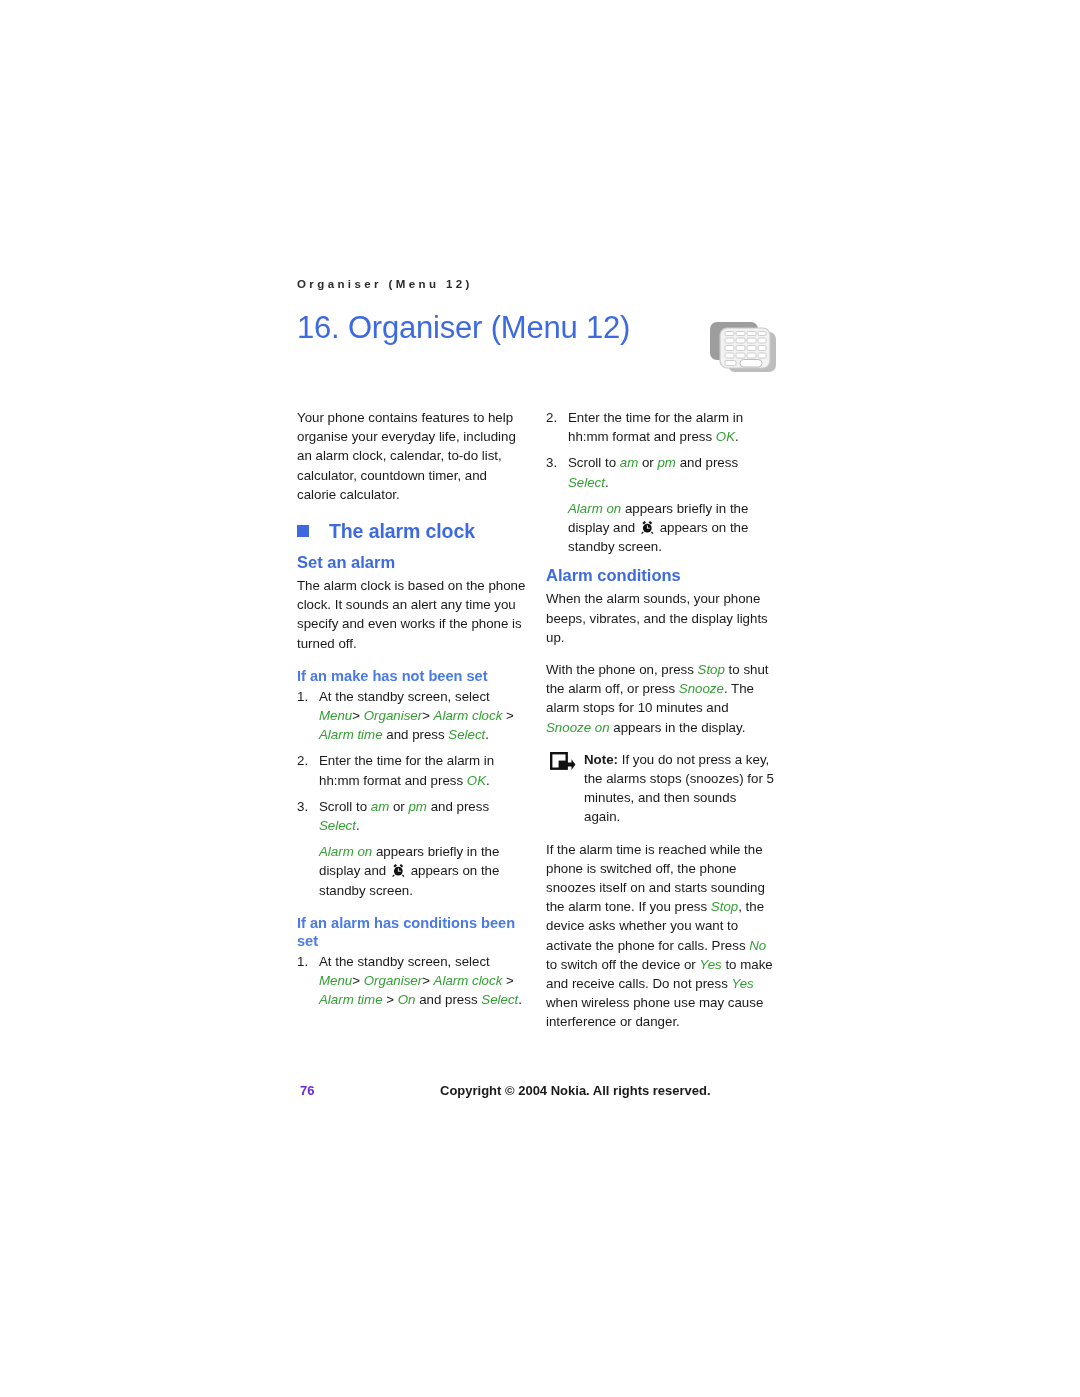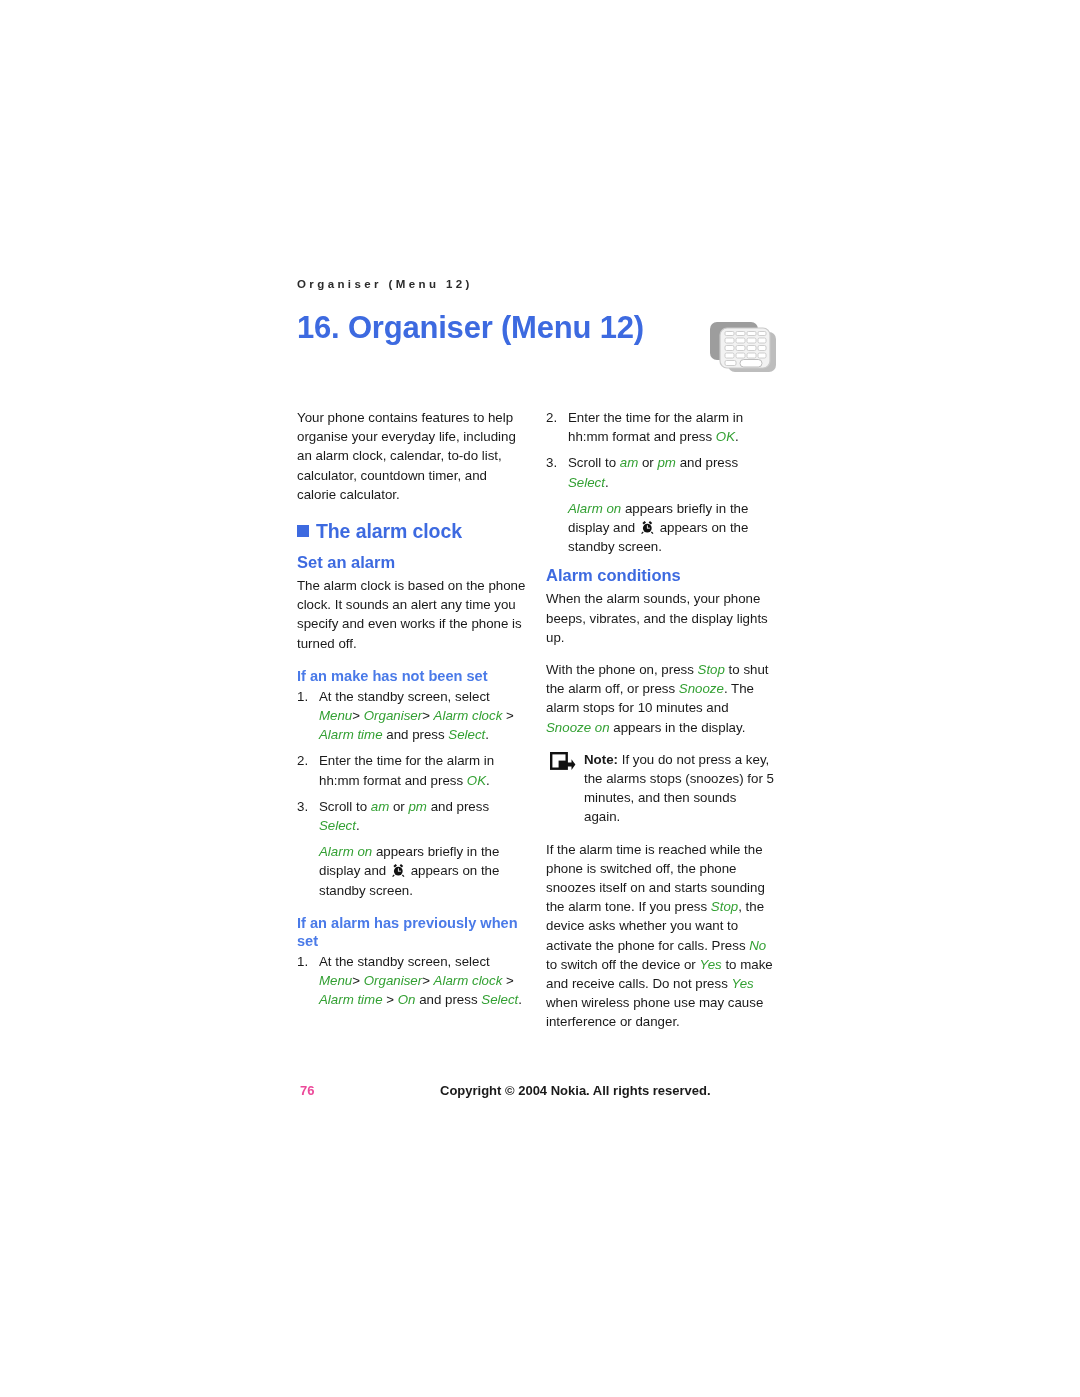--- a/index.html
+++ b/index.html
@@ -34,21 +34,21 @@
     font-weight: 600;
     white-space: nowrap;
   }
 
   
   .chapter-title {
     position: absolute;
     left: 297px;
     top: 310px;
     font-size: 31px;
-    font-weight: bold;
+    font-weight: normal;
     color: #3d6ae0;
     letter-spacing: -0.2px;
     white-space: nowrap;
   }
 
   
   .chapter-icon {
     position: absolute;
     left: 702px;
     top: 318px;
@@ -73,20 +73,21 @@
   
   h2.sec-head {
     margin: 16px 0 11px 0;
     font-size: 19.5px;
     font-weight: bold;
     color: #3d6ae0;
     line-height: 22px;
     letter-spacing: -0.1px;
     display: flex;
     align-items: center;
+    gap: 13px;
   }
   h2.sec-head .bullet-sq {
     display: inline-block;
     width: 12px;
     height: 12px;
     background: #3d6ae0;
     margin-right: 7px;
     flex: none;
   }
   h3.sub-head {
@@ -160,21 +161,21 @@
     height: 21px;
   }
 
   
   .footer-pageno {
     position: absolute;
     left: 300px;
     top: 1083px;
     font-size: 13px;
     font-weight: bold;
-    color: #ec4899;
+    color: #6d28d9;
   }
   .footer-copy {
     position: absolute;
     left: 440px;
     top: 1083px;
     font-size: 13px;
     font-weight: bold;
     color: #1a1a1a;
     white-space: nowrap;
     text-align: center;
@@ -275,21 +276,21 @@
           <path d="M12.2 3.1 L10.0 1.0 L8.6 2.6 L10.8 4.6 Z" fill="#111111"></path>
           <rect x="6.9" y="5.3" width="0.9" height="3.2" fill="#ffffff"></rect>
           <rect x="7.3" y="7.7" width="2.6" height="0.9" fill="#ffffff"></rect>
           <path d="M3.2 12.0 L1.6 13.6" stroke="#111111" stroke-width="1.2" fill="none"></path>
           <path d="M11.4 12.0 L13.0 13.6" stroke="#111111" stroke-width="1.2" fill="none"></path>
         </svg>
       </span>
       <span>appears on the standby screen.</span>
     </div>
 
-    <h4 class="sub-sub-head">If an alarm has previously when set</h4>
+    <h4 class="sub-sub-head">If an alarm has conditions been set</h4>
 
     <ol class="steps">
       <li>
         <span class="num">1.</span><span>At the standby screen, select</span>
         <span class="ui">Menu</span><span class="plain-sep">&gt;</span>
         <span class="ui">Organiser</span><span class="plain-sep">&gt;</span>
         <span class="ui">Alarm clock</span>
         <span class="plain-sep">&gt;</span>
         <span class="ui">Alarm time</span>
         <span class="plain-sep">&gt;</span>

